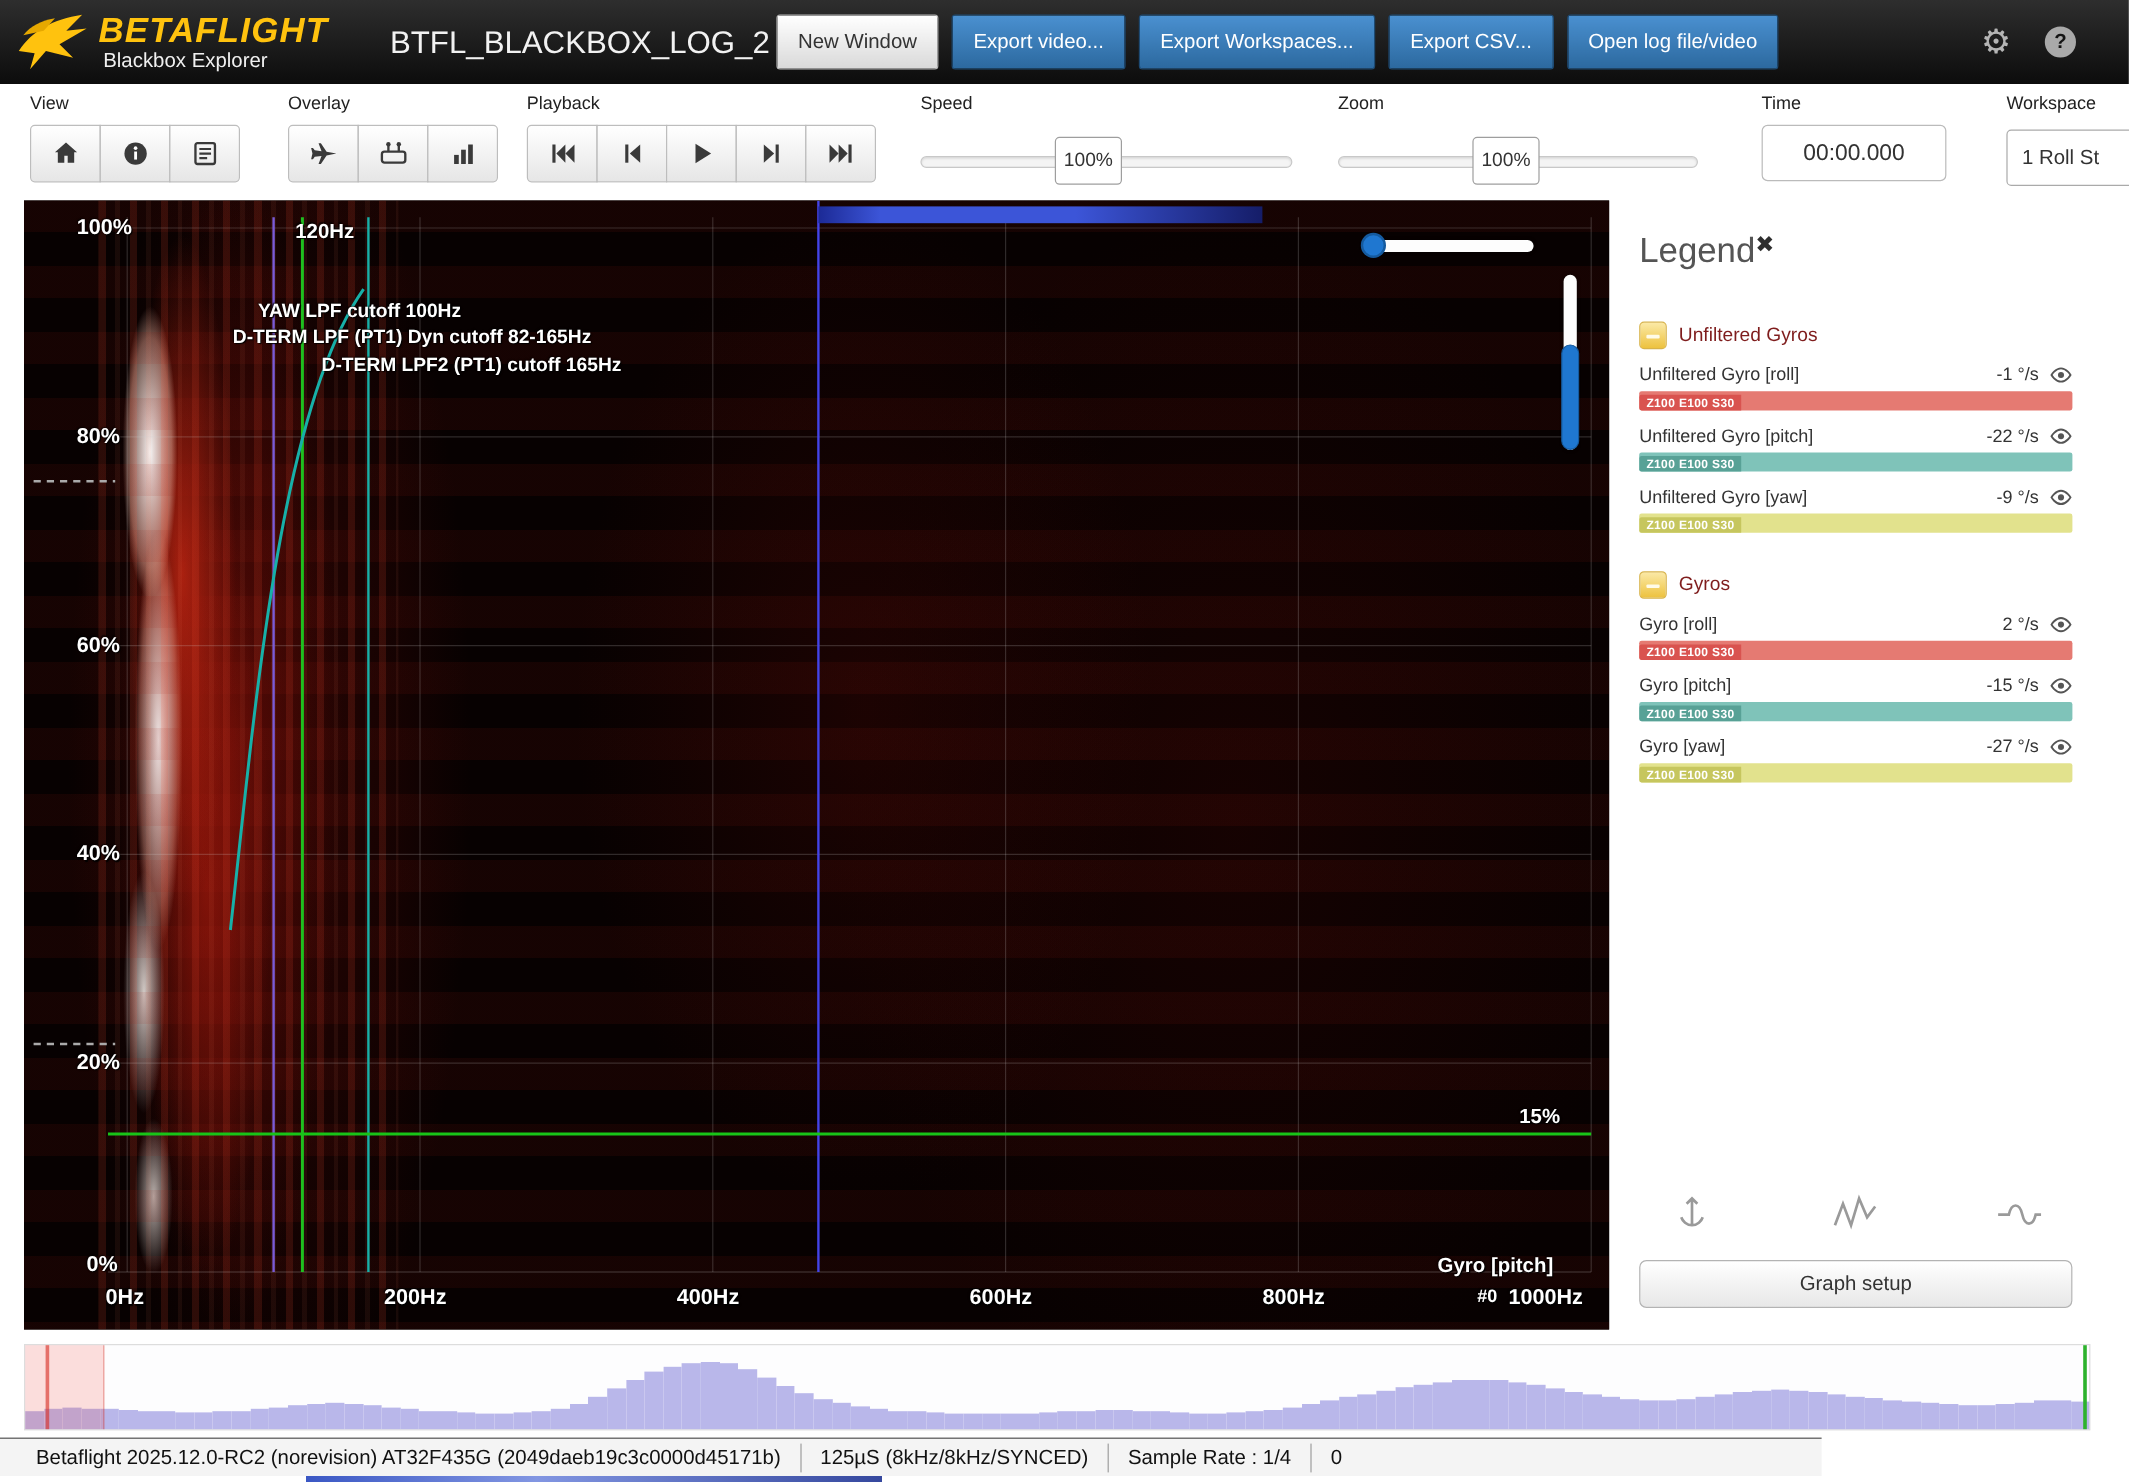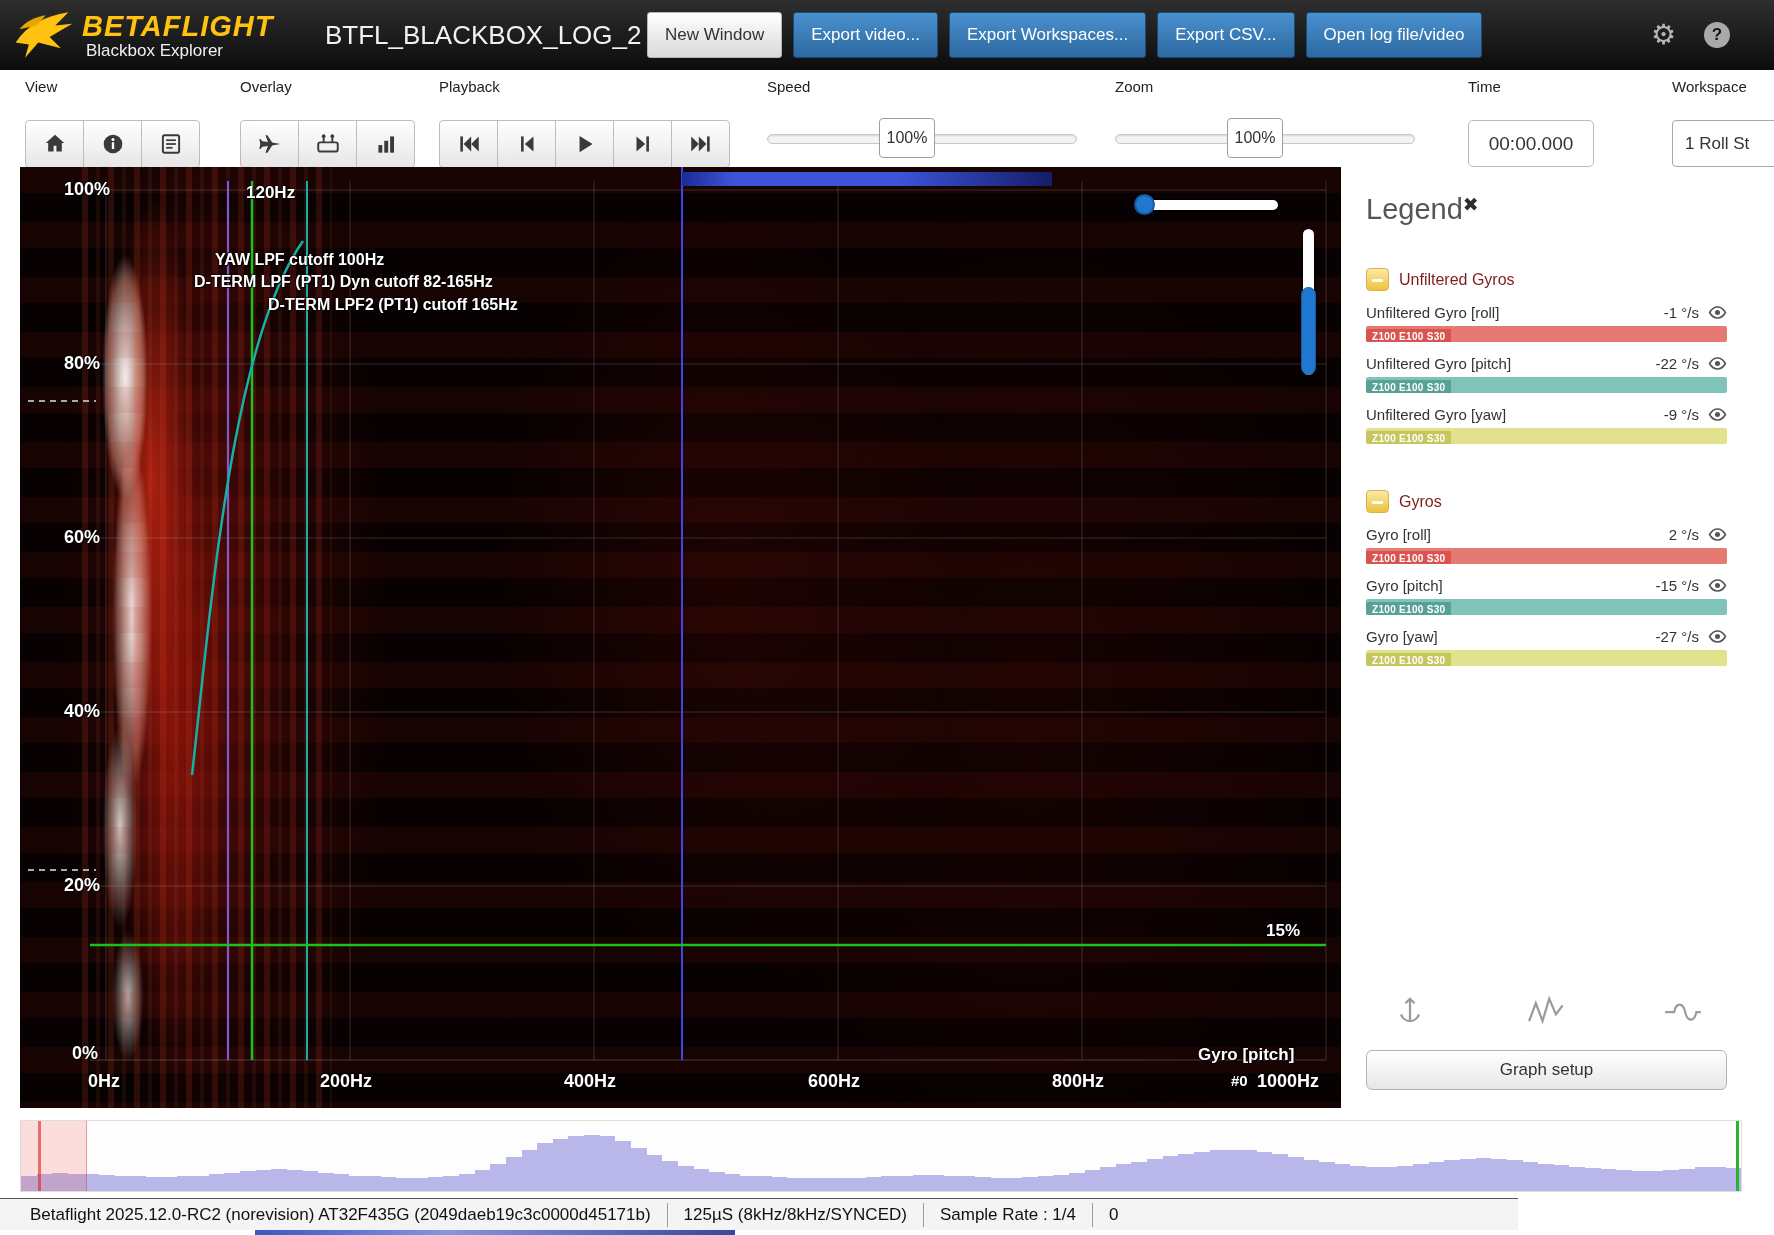--- a/index.html
+++ b/index.html
@@ -21,34 +21,34 @@
   .hbtn.light { background: linear-gradient(#ffffff, #d9d9d9); border: 1px solid #b5b5b5; color: #333; }
   .hbtn.blue { background: linear-gradient(#4a90d0, #2c699f); border: 1px solid #1d4a73; color: #fff; }
   .hdr-icons { margin-left: auto; display: flex; align-items: center; gap: 28px; padding-right: 24px; }
   .gear { font-size: 28px; color: #b5b5b5; cursor: pointer; line-height: 1; }
   .help { width: 26px; height: 26px; border-radius: 50%; background: #a9a9a9; color: #141414;
     font-weight: bold; font-size: 17px; display: flex; align-items: center; justify-content: center; cursor: pointer; }
 
   
   .toolbar { position: absolute; top: 70px; left: 0; width: 1774px; height: 97px; background: #fff; }
   .tsec { position: absolute; top: 8px; }
-  .tsec-label { font-size: 15px; color: #222; margin-bottom: 25px; }
+  .tsec-label { font-size: 15px; color: #222; margin-bottom: 9px; }
   .btn-group { display: flex; }
   .tbtn { width: 59px; height: 48px; background: linear-gradient(#ffffff, #e6e6e6);
     border: 1px solid #bdbdbd; margin-left: -1px; display: flex; align-items: center; justify-content: center; cursor: pointer; }
   .tbtn:first-child { border-radius: 4px 0 0 4px; margin-left: 0; }
   .tbtn:last-child { border-radius: 0 4px 4px 0; }
   .tbtn svg { width: 26px; height: 26px; }
   .slider-wrap { position: relative; margin-top: 21px; height: 40px; }
   .slider-track { position: absolute; top: 14px; left: 0; right: 0; height: 10px; background: #f4f4f4;
     border: 1px solid #c8c8c8; border-radius: 5px; box-shadow: inset 0 1px 2px rgba(0,0,0,.12); cursor: pointer; }
   .slider-bubble { position: absolute; top: -2px; left: 112px; width: 56px; height: 40px; background: #fff;
     border: 1px solid #9e9e9e; border-radius: 4px; display: flex; align-items: center; justify-content: center;
     font-size: 16px; color: #333; cursor: grab; }
-  .time-box { margin-top: 3px; width: 126px; height: 47px; background: #fff; border: 1px solid #bbb;
+  .time-box { margin-top: 3px; width: 154px; height: 47px; background: #fff; border: 1px solid #bbb;
     border-radius: 5px; display: flex; align-items: center; justify-content: center; font-size: 19px; color: #333; }
   .ws-select { margin-top: 13px; width: 170px; height: 47px; background: #fff; border: 1px solid #aaa;
     border-radius: 4px; display: flex; align-items: center; padding: 0 12px; font-size: 17px; color: #333;
     white-space: nowrap; overflow: hidden; cursor: pointer; }
 
   
   .graph { position: absolute; top: 167px; left: 20px; width: 1321px; height: 941px; background: #070101; overflow: hidden; }
   .spectro { position: absolute; inset: 0;
     background:
       radial-gradient(30px 160px ellipse at 105px 210px, rgba(255,255,255,.95), rgba(255,205,185,.40) 60%, transparent 76%),
@@ -84,21 +84,21 @@
   
   .legend { position: absolute; top: 167px; left: 1346px; width: 401px; height: 941px; background: #fff; padding: 26px 20px 0 20px; }
   .lg-titlerow { display: flex; align-items: flex-start; justify-content: flex-start; }
   .lg-title { font-size: 29px; color: #555; font-weight: 400; }
   .lg-close { font-size: 19px; color: #2e2e2e; cursor: pointer; line-height: 1; margin-top: 2px; }
   .lg-select { position: relative; margin-top: 18px; height: 44px; border: 1px solid #9a9a9a; border-radius: 6px;
     background: #fff; display: flex; align-items: center; justify-content: center; font-size: 16px; color: #333; cursor: pointer; }
   .lg-caret { position: absolute; right: 13px; top: 19px; width: 0; height: 0;
     border-left: 6px solid transparent; border-right: 6px solid transparent; border-top: 7px solid #444; }
   .lg-group { margin-top: 42px; }
-  .lg-group.second { margin-top: 46px; }
+  .lg-group.second { margin-top: 32px; }
   .lg-ghead { display: flex; align-items: center; gap: 10px; cursor: pointer; }
   .collapse-box { width: 23px; height: 23px; border-radius: 4px; border: 1px solid #d8b34a;
     background: linear-gradient(#fbe9a6, #edc23f); position: relative; }
   .collapse-box::after { content: ""; position: absolute; left: 5px; right: 5px; top: 10px; height: 3px; background: #fffbe8; border-radius: 1px; }
   .lg-gname { font-size: 16px; color: #7f1d1d; }
   .lg-row { margin-top: 13px; cursor: pointer; }
   .lg-rowtop { display: flex; align-items: center; }
   .lg-flabel { font-size: 15px; color: #333; }
   .lg-fvalue { margin-left: auto; font-size: 15px; color: #333; }
   .lg-eye { margin-left: 9px; display: flex; cursor: pointer; }

